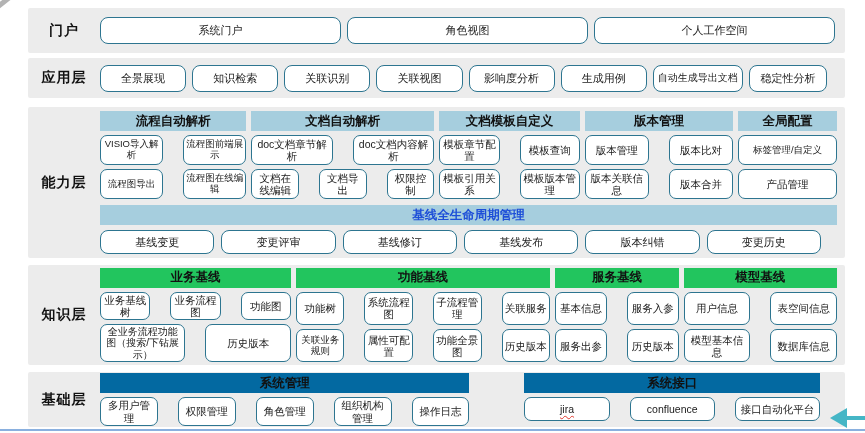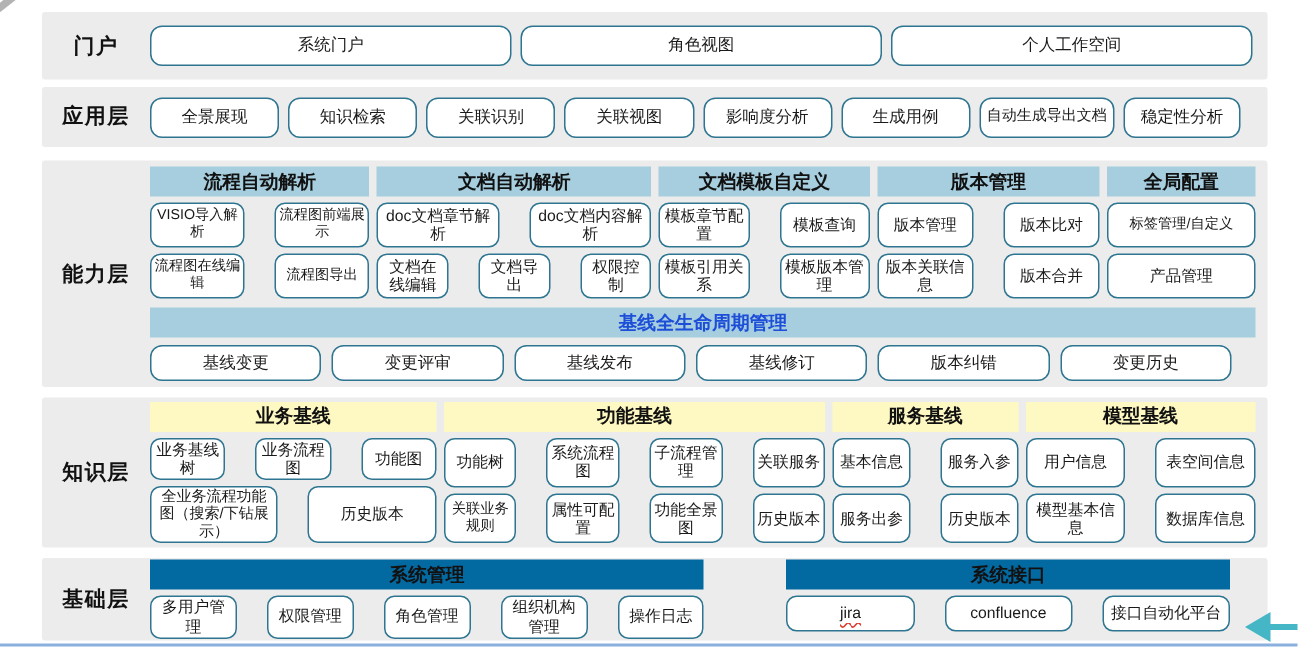--- a/index.html
+++ b/index.html
@@ -20,21 +20,21 @@
   .pill{background:#fff;border:1.6px solid #2d7590;border-radius:8px;
         display:flex;align-items:center;justify-content:center;text-align:center;
         font-size:11px;line-height:1.15;padding:1px 2px;box-sizing:border-box}
   .h26{height:27px}
   
   .groups{display:flex;gap:5px}
   .group{display:flex;flex-direction:column;gap:4px;min-width:0}
   .ghead{display:flex;align-items:center;justify-content:center;font-weight:bold;
          font-size:12.5px;height:20px;flex:0 0 20px;color:#111}
   .blue{background:#a6cede}
-  .pale{background:#fef9c3}
+  .pale{background:#22c55e}
   .teal{background:#0369a1}
   .grow{display:flex;gap:20px;flex:1}
   .grow .pill{flex:1;min-height:28px;font-size:10.5px;border-radius:7px}
   .sm{font-size:9.5px !important}
   .xs{font-size:10px !important}
   
   .bl-head{margin-top:6px;height:20px;background:#a6cede;font-weight:bold;font-size:12.5px;
            display:flex;align-items:center;justify-content:center;color:#1d4ed8}
   .bl-row{display:flex;gap:7px;margin-top:5px;padding-right:16px}
   .bl-row .pill{flex:1;height:24px}
@@ -95,22 +95,22 @@
   <div class="lbl">能力层</div>
   <div class="content" style="padding-right:8px">
     <div class="groups" style="flex:1">
       <div class="group g148">
         <div class="ghead blue">流程自动解析</div>
         <div class="grow">
           <div class="pill sm">VISIO导入解析</div>
           <div class="pill sm">流程图前端展示</div>
         </div>
         <div class="grow">
+          <div class="pill sm">流程图导出</div>
           <div class="pill sm">流程图在线编辑</div>
-          <div class="pill sm">流程图导出</div>
         </div>
       </div>
       <div class="group g185">
         <div class="ghead blue">文档自动解析</div>
         <div class="grow">
           <div class="pill">doc文档章节解析</div>
           <div class="pill">doc文档内容解析</div>
         </div>
         <div class="grow">
           <div class="pill f135">文档在线编辑</div>
@@ -147,22 +147,22 @@
         </div>
         <div class="grow">
           <div class="pill">产品管理</div>
         </div>
       </div>
     </div>
     <div class="bl-head">基线全生命周期管理</div>
     <div class="bl-row">
       <div class="pill">基线变更</div>
       <div class="pill">变更评审</div>
+      <div class="pill">基线修订</div>
       <div class="pill">基线发布</div>
-      <div class="pill">基线修订</div>
       <div class="pill">版本纠错</div>
       <div class="pill">变更历史</div>
     </div>
   </div>
 </div>
 
 <div class="row" id="row-know">
   <div class="lbl">知识层</div>
   <div class="content" style="padding-right:8px">
     <div class="groups" style="flex:1">

